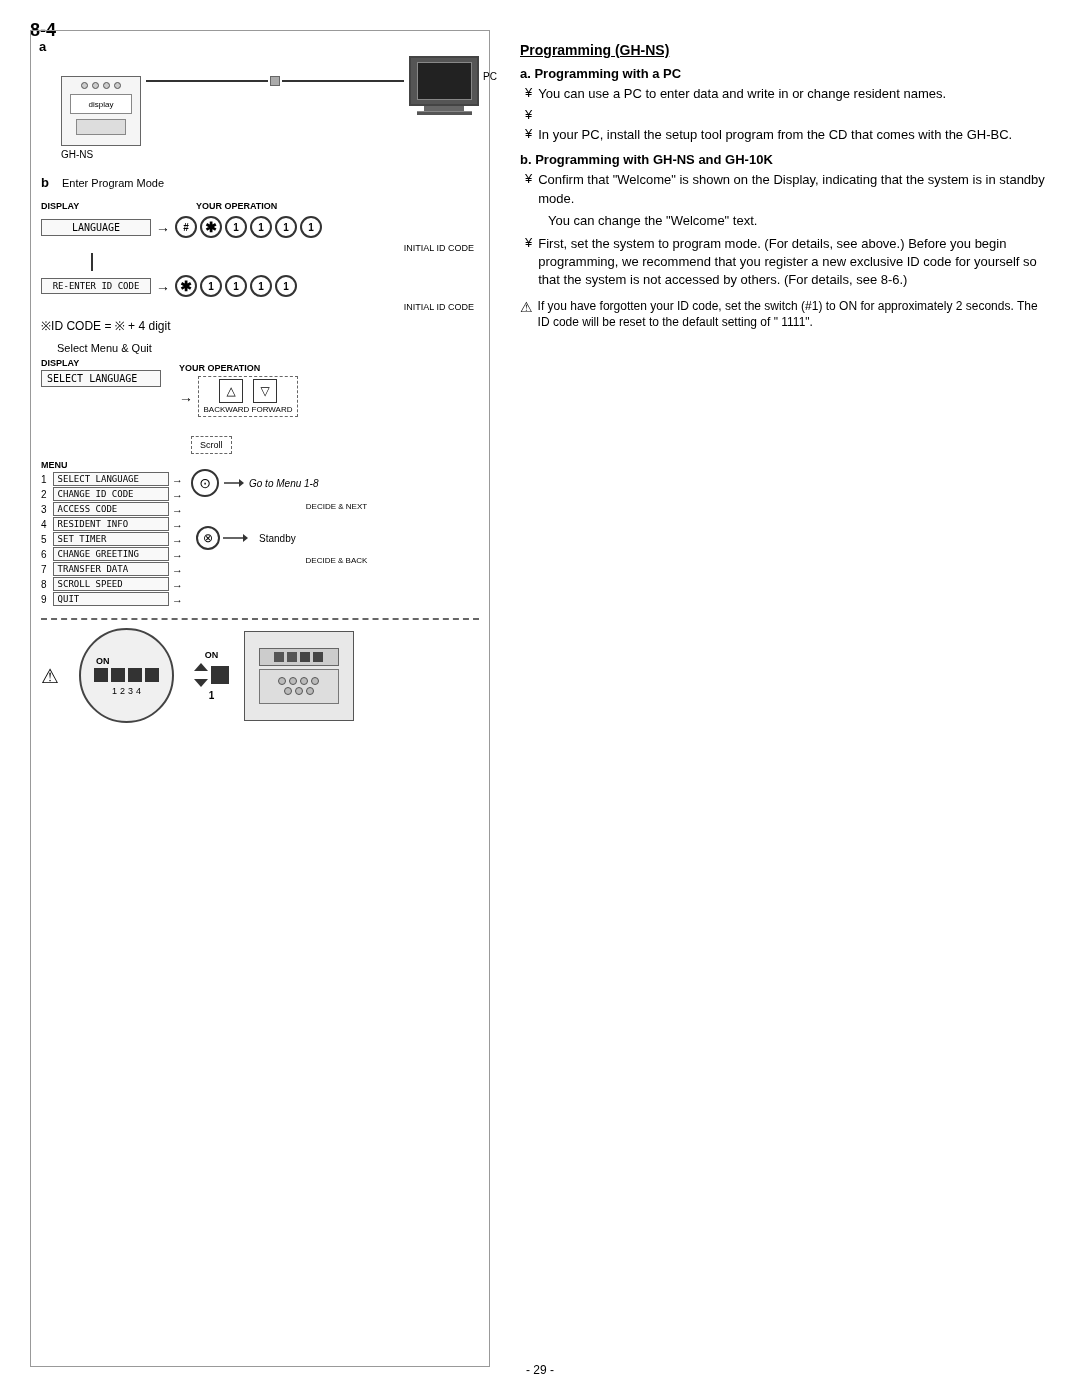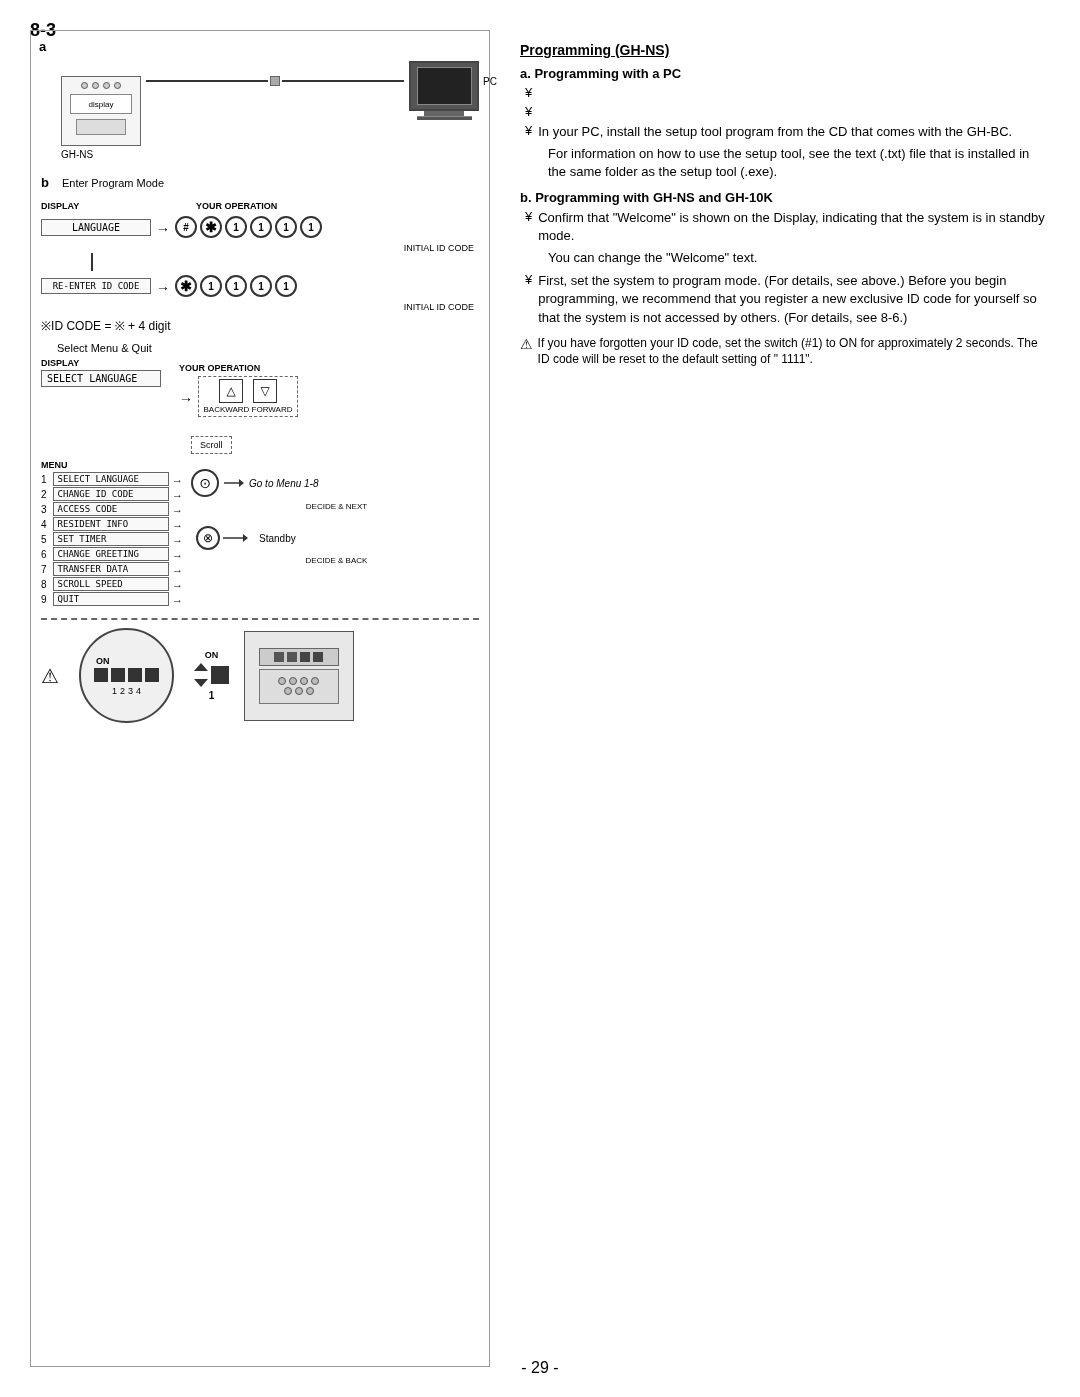--- a/index.html
+++ b/index.html
@@ -300,41 +300,41 @@
     }
     .warning-tri {
       font-size: 14px;
       flex-shrink: 0;
     }
     .page-footer {
       position: absolute;
       bottom: 20px;
       left: 50%;
       transform: translateX(-50%);
-      font-size: 16px;
+      font-size: 12px;
     }
     .sub-col {
       font-size: 9px;
       font-weight: bold;
       text-transform: uppercase;
     }
     .a-label {
       font-size: 13px;
       font-weight: bold;
       position: absolute;
       top: 8px;
       left: 8px;
     }
   </style>
 </head>
 <body>
 
 <div class="page">
 
-  <div class="page-number">8-3</div>
+  <div class="page-number">8-4</div>
 
   <div class="left-panel">
     <div class="a-label">a</div>
 
     <div class="device-area" style="margin-left: 20px; margin-top: 15px;">
 
       <div style="position: relative; margin-right: 5px; margin-top: 20px;">
         <div class="ghns-device">
 
           <div style="display: flex; justify-content: center; gap: 4px; padding-top: 5px;">
@@ -350,21 +350,21 @@
         </div>
         <div style="font-size: 10px; margin-top: 3px;">GH-NS</div>
       </div>
 
       <div style="display: flex; align-items: center; margin-top: 20px; flex: 1;">
         <div style="height: 2px; background: #333; flex: 1;"></div>
         <div style="width: 10px; height: 10px; border: 1px solid #666; background: #aaa; margin: 0 2px;"></div>
         <div style="height: 2px; background: #333; flex: 1;"></div>
       </div>
 
-      <div style="position: relative; margin-left: 5px; margin-top: 5px;">
+      <div style="position: relative; margin-left: 5px; ">
         <div style="width: 70px; height: 60px;">
           <div style="width: 70px; height: 50px; border: 2px solid #444; background: #555; display: flex; align-items: center; justify-content: center;">
             <div style="width: 55px; height: 38px; background: #222; border: 1px solid #888;"></div>
           </div>
           <div style="width: 40px; height: 5px; background: #666; margin: 0 auto;"></div>
           <div style="width: 55px; height: 4px; background: #555; margin: 0 auto; border-top: 1px solid #888;"></div>
         </div>
         <div style="font-size: 10px; position: absolute; right: -18px; top: 15px;">PC</div>
       </div>
     </div>
@@ -598,34 +598,32 @@
     </div>
   </div>
 
   <div class="right-panel">
     <div class="right-title">Programming (GH-NS)</div>
 
     <div class="section-heading">a.  Programming with a PC</div>
 
     <div class="bullet-item">
       <span class="bullet-yen">¥</span>
+      <span class="bullet-text">You can use a PC to enter data and write in or change resident names.</span>
     </div>
 
     <div class="bullet-item">
       <span class="bullet-yen">¥</span>
     </div>
 
     <div class="bullet-item">
       <span class="bullet-yen">¥</span>
       <span class="bullet-text">In your PC, install the setup tool program from the CD that comes with the GH-BC.</span>
     </div>
 
-    <div style="padding-left: 28px; margin-bottom: 5px;">
-      <span class="bullet-text">For information on how to use the setup tool, see the text (.txt) file that is installed in the same folder as the setup tool (.exe).</span>
-    </div>
 
     <div class="section-heading">b.  Programming with GH-NS and GH-10K</div>
 
     <div class="bullet-item">
       <span class="bullet-yen">¥</span>
       <span class="bullet-text">Confirm that "Welcome" is shown on the Display, indicating that the system is in standby mode.</span>
     </div>
 
     <div style="padding-left: 28px; margin-bottom: 5px;">
       <span class="bullet-text">You can change the "Welcome" text.</span>

